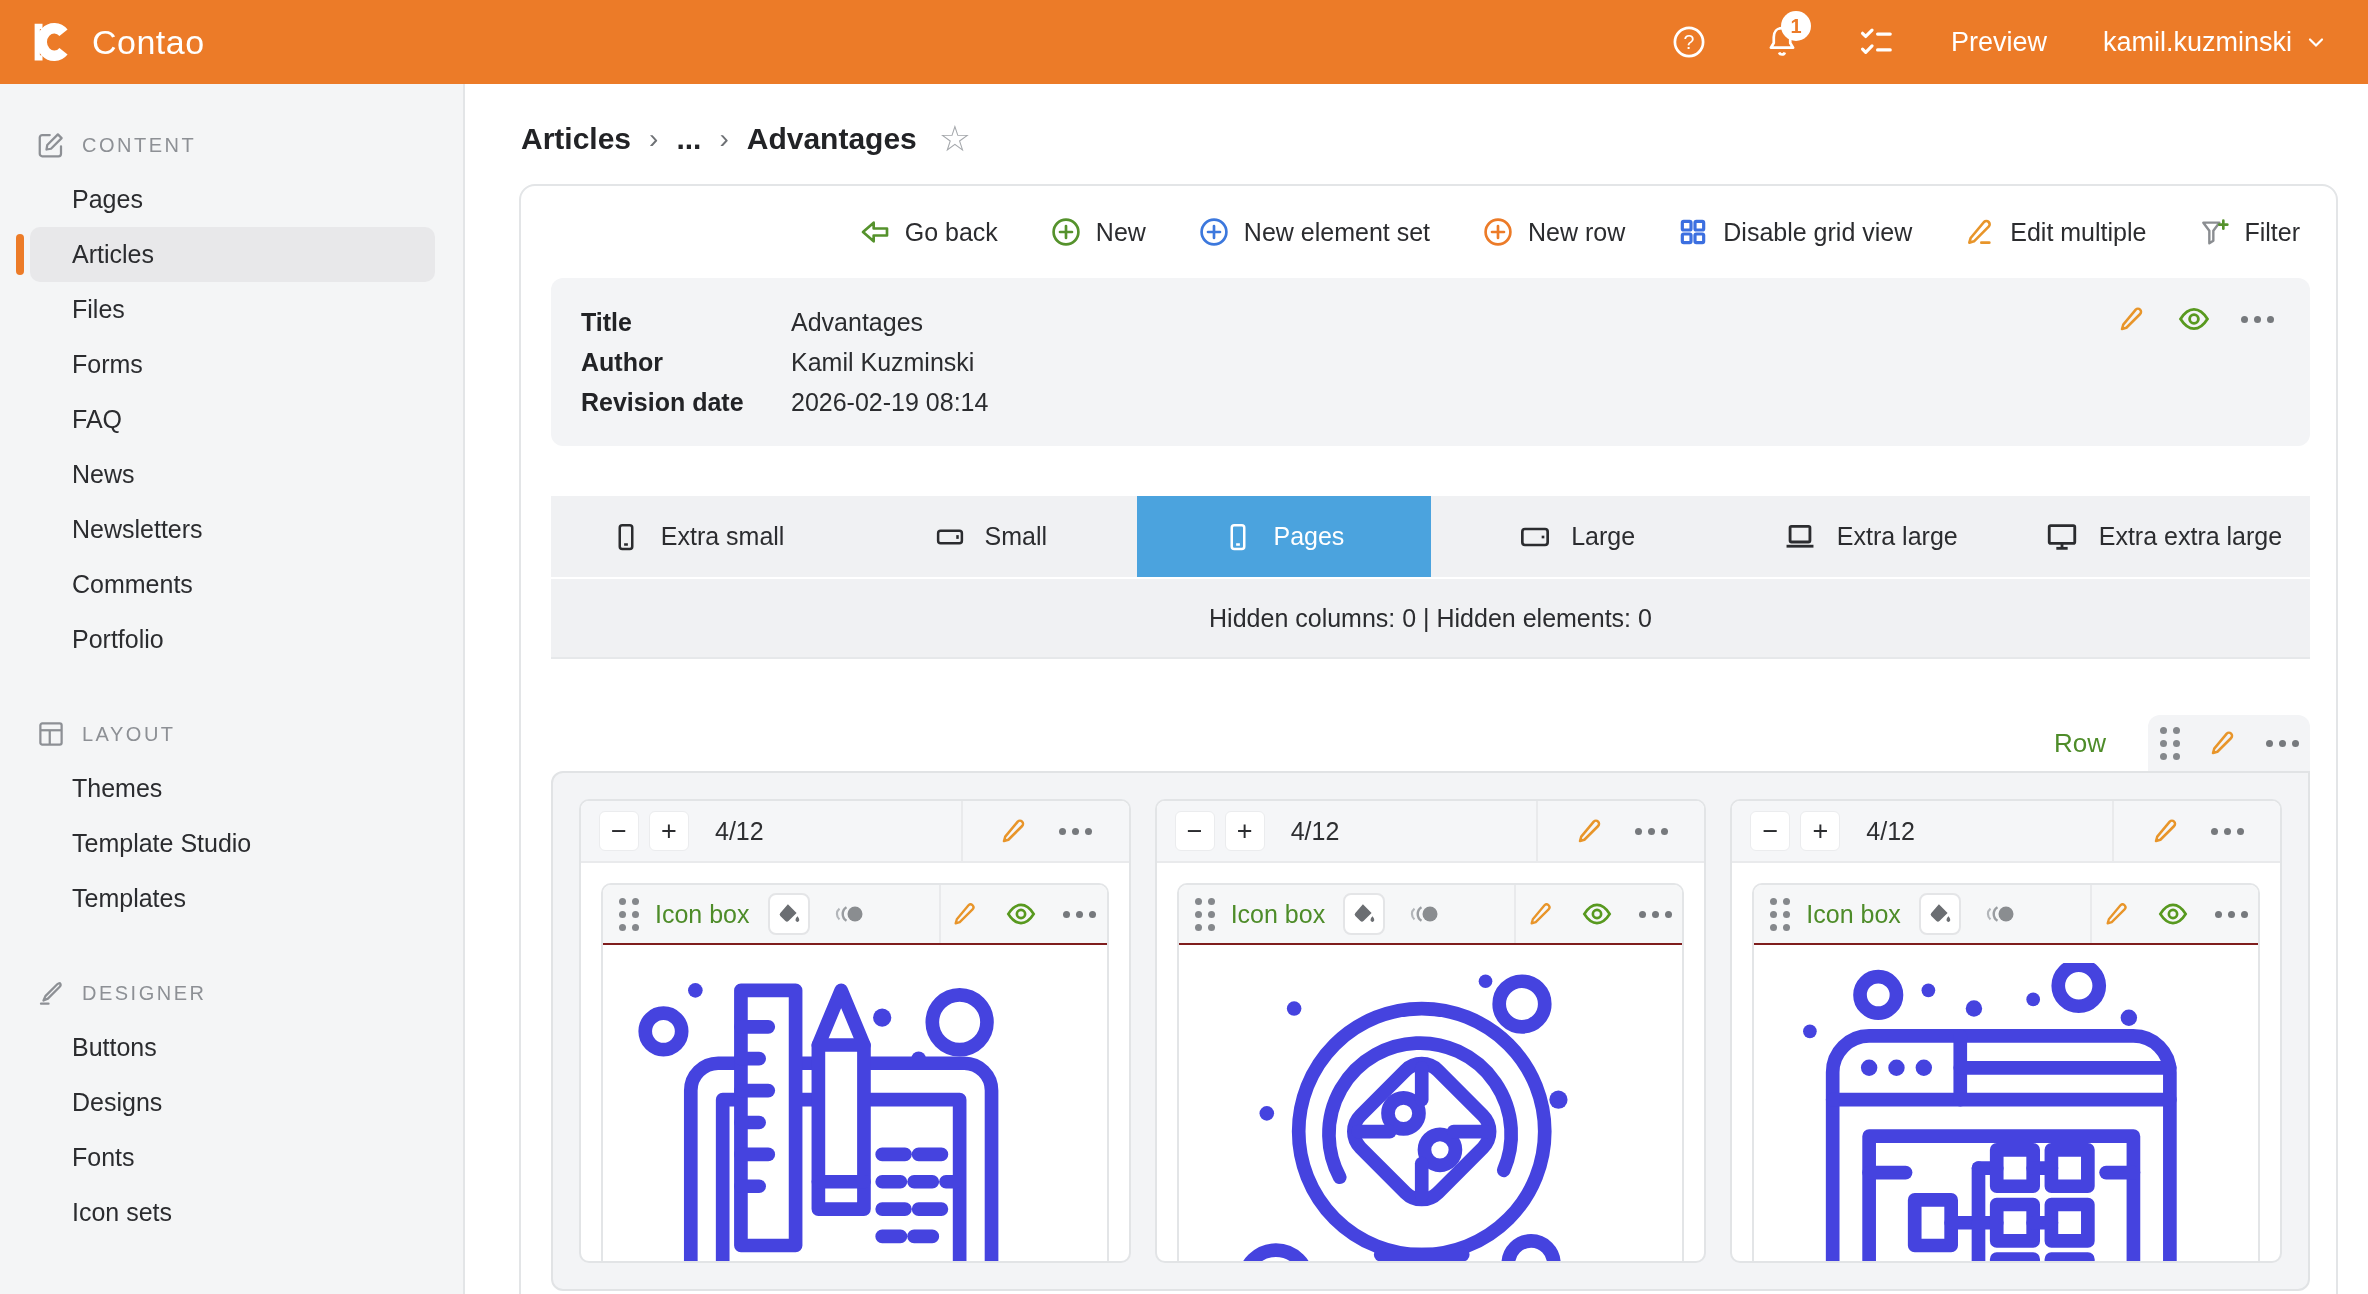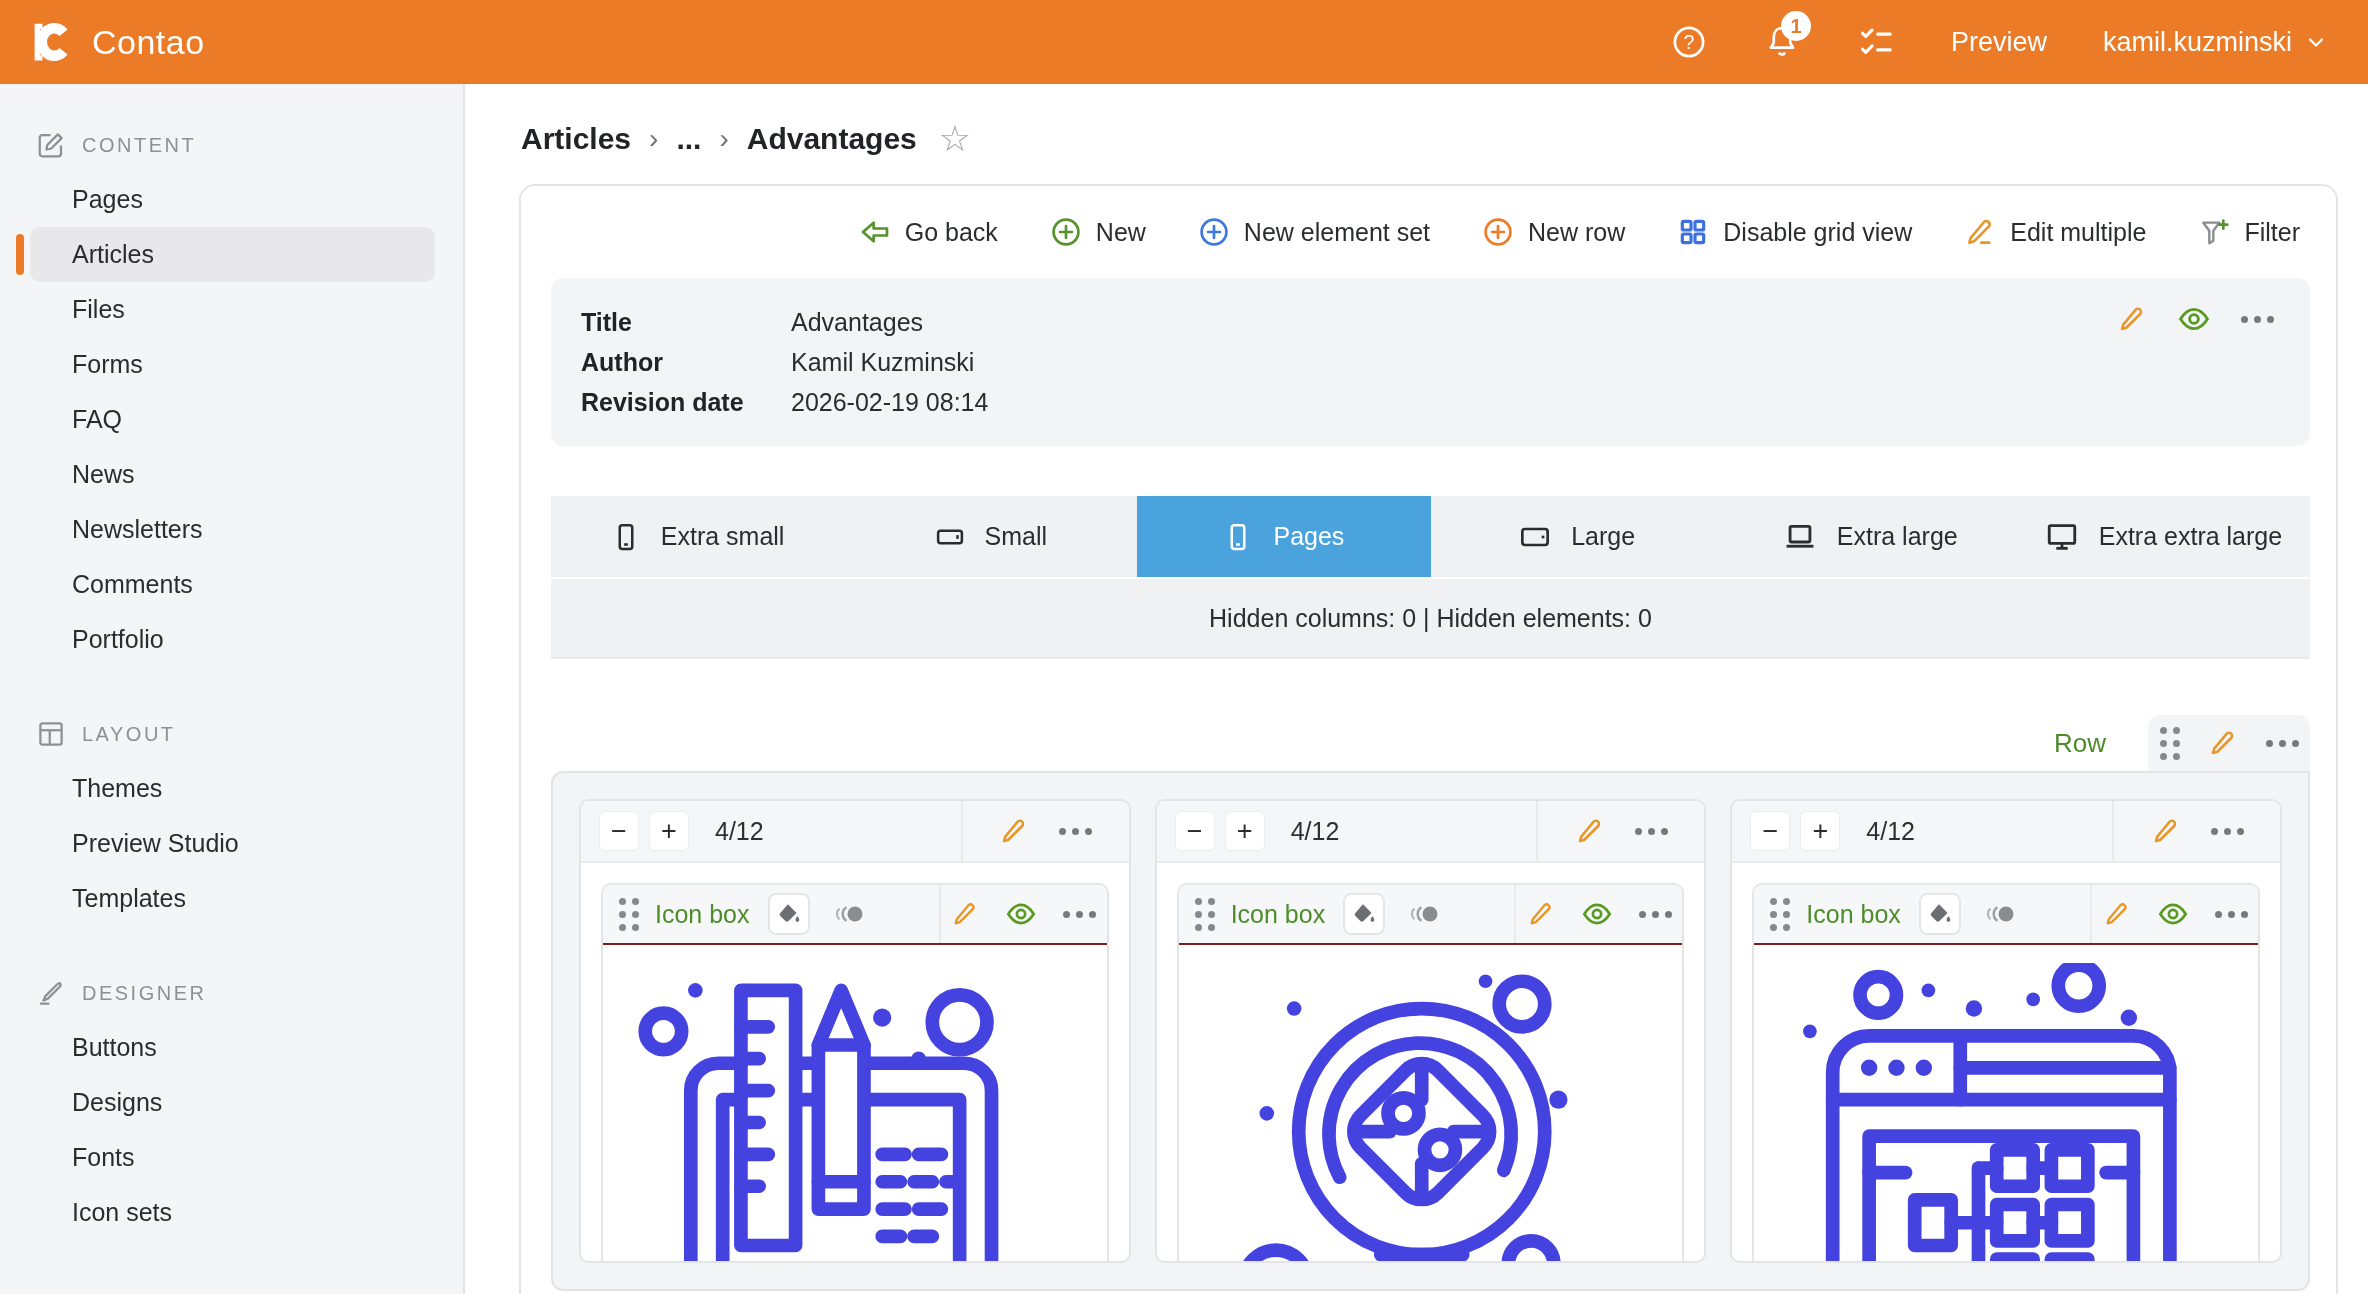--- a/index.html
+++ b/index.html
@@ -167,21 +167,21 @@
     <div class="side-section">
       <div class="side-title">
         <svg width="30" height="30" viewBox="0 0 24 24" fill="none" stroke="#8d9095" stroke-width="1.8" stroke-linejoin="round">
           <rect x="3.5" y="3.5" width="17" height="17" rx="1.5"></rect>
           <line x1="3.5" y1="9" x2="20.5" y2="9"></line>
             <line x1="11" y1="9" x2="11" y2="20.5"></line>
         </svg>
         <span>LAYOUT</span>
       </div>
       <div class="nav-item">Themes</div>
-      <div class="nav-item">Preview Studio</div>
+      <div class="nav-item">Template Studio</div>
       <div class="nav-item">Templates</div>
     </div>
 
     <div class="side-section">
       <div class="side-title">
         <svg width="30" height="30" viewBox="0 0 24 24" fill="none" stroke="#8d9095" stroke-width="1.8" stroke-linecap="round" stroke-linejoin="round">
           <path d="M19 4 c1 1 1 2 0 3 L9.5 16.5 6 18 7.5 14.5 17 5 c1 -1 1 -1 2 -1 Z"></path>
           <line x1="4" y1="20.5" x2="10" y2="20.5"></line>
         </svg>
         <span>DESIGNER</span>

